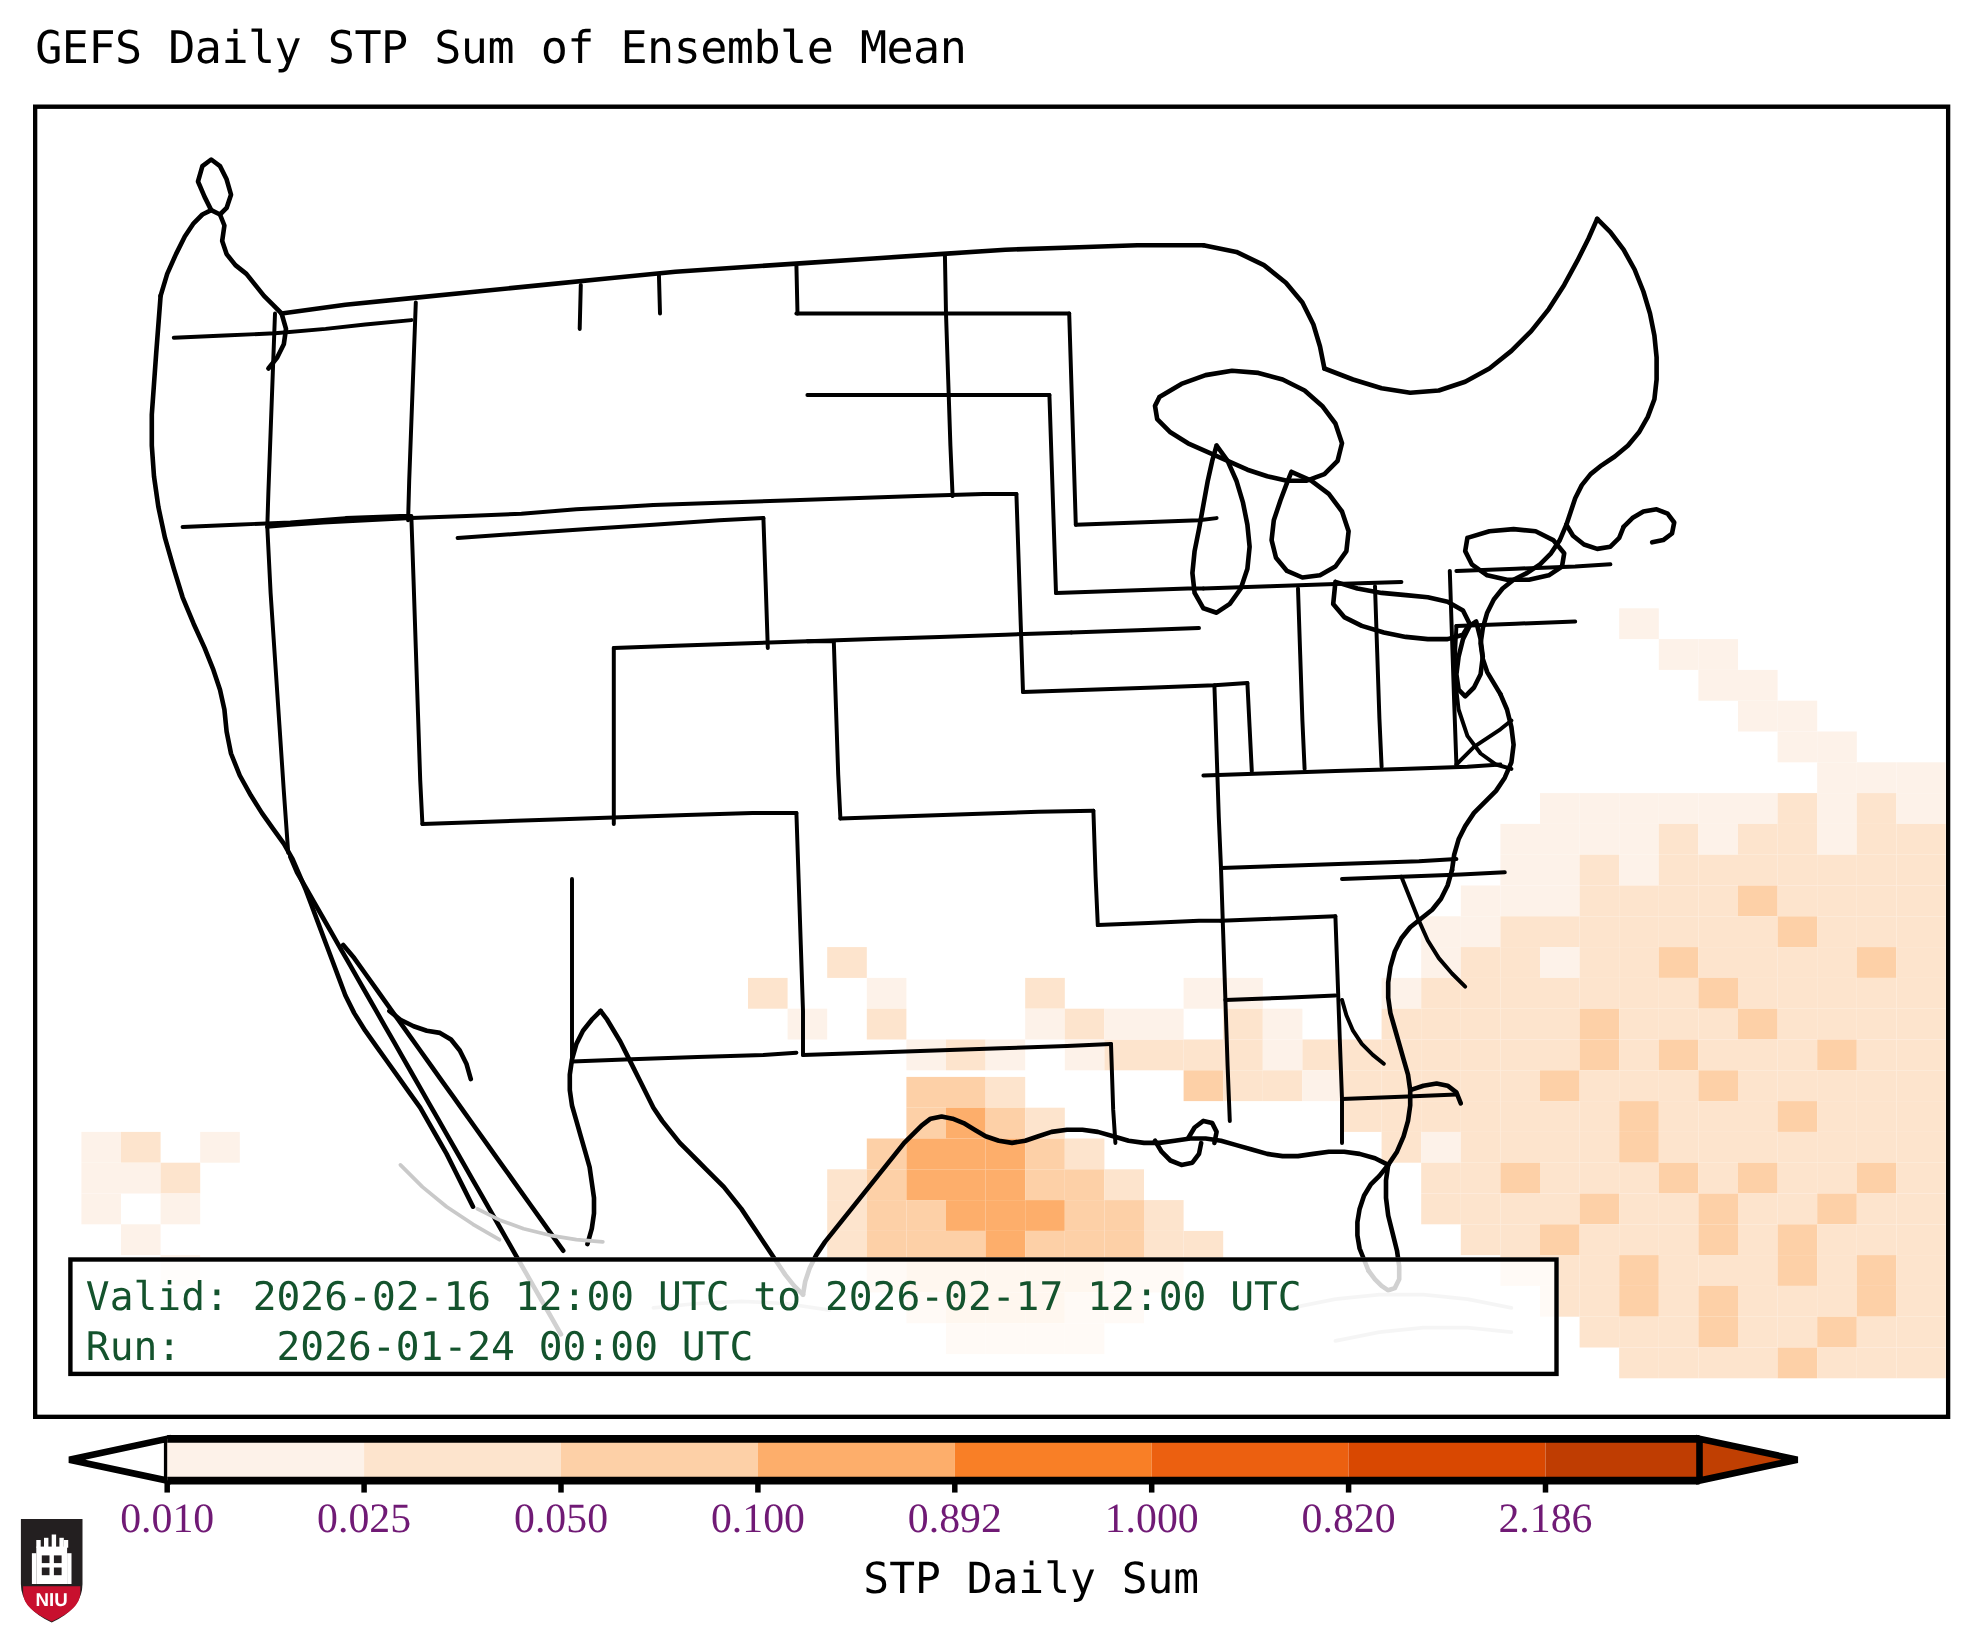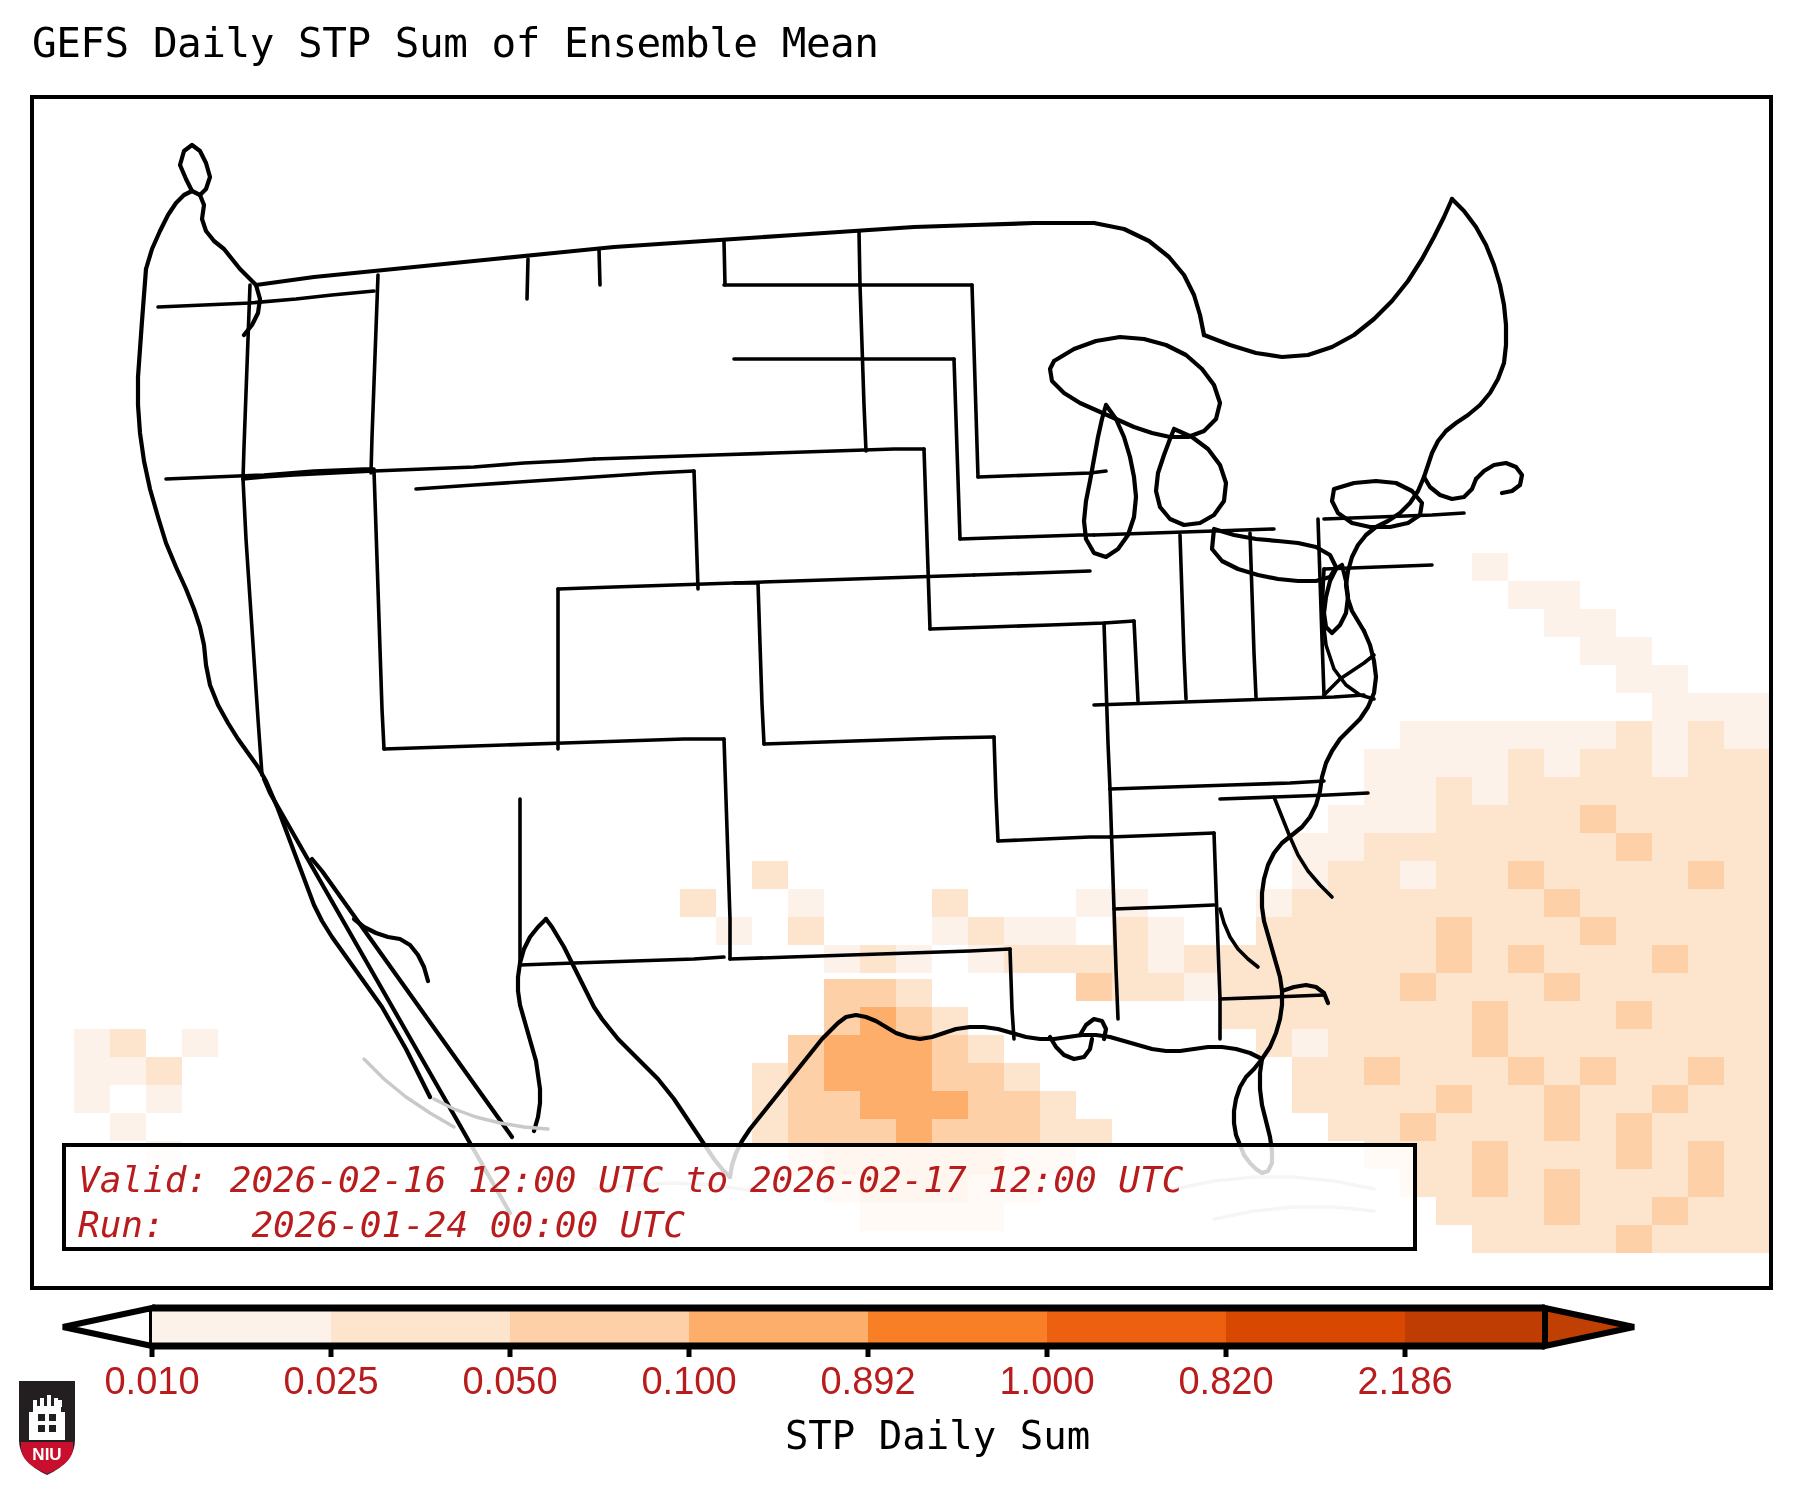--- a/index.html
+++ b/index.html
@@ -64,24 +64,23 @@
     width: 1355px;
     height: 108px;
     border: 4px solid #000000;
     box-sizing: border-box;
     background: rgba(255,255,255,0.82);
     padding: 10px 0 0 12px;
   }
   .info-line {
     font-size: 36px;
     line-height: 45px;
-    color: #b91c1c;
+    color: #14532d;
     white-space: pre;
     font-family: "DejaVu Sans Mono", "Liberation Mono", monospace;
-    font-style: italic;
   }
 
   
   #colorbar-wrap {
     position: absolute;
     left: 0px;
     top: 1297px;
     width: 1803px;
     height: 60px;
   }
@@ -92,24 +91,24 @@
     left: 0;
     top: 1358px;
     width: 1803px;
     height: 52px;
   }
   .cbar-tick-label {
     position: absolute;
     top: 0;
     font-size: 38px;
     line-height: 46px;
-    color: #b91c1c;
+    color: #701a75;
     white-space: pre;
     transform: translateX(-50%);
-    font-family: Liberation Sans, sans-serif;
+    font-family: Liberation Serif, serif;
   }
 
   #cbar-axis-label {
     position: absolute;
     top: 1412px;
     left: 0;
     width: 1803px;
     text-align: center;
     font-size: 39px;
     line-height: 48px;

